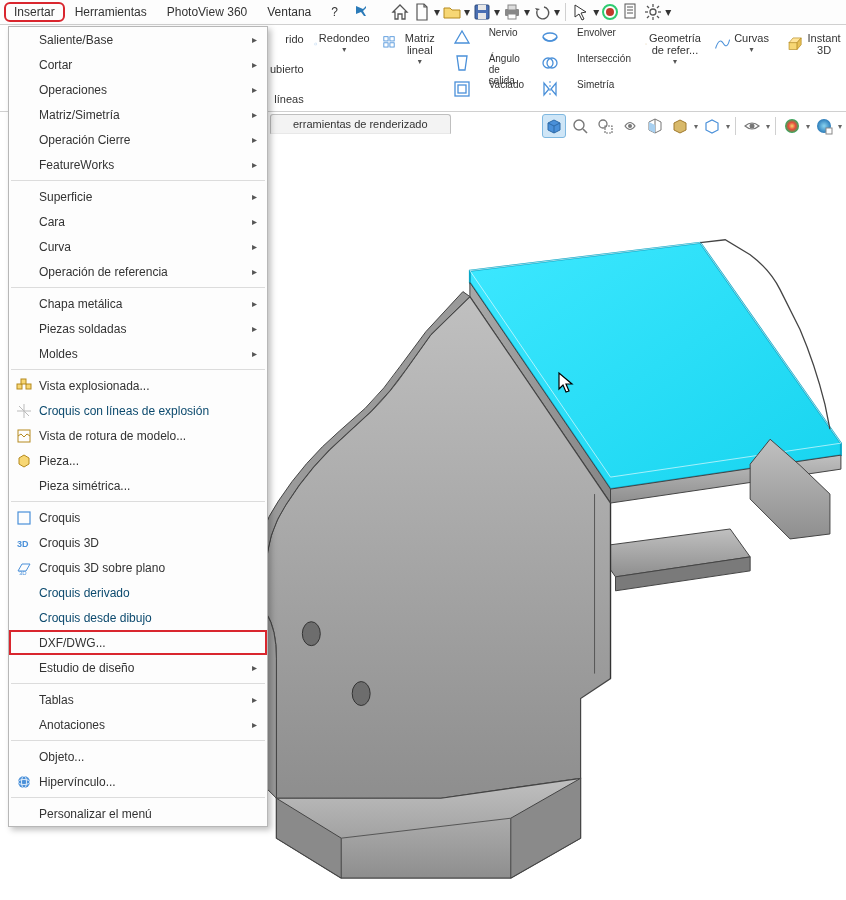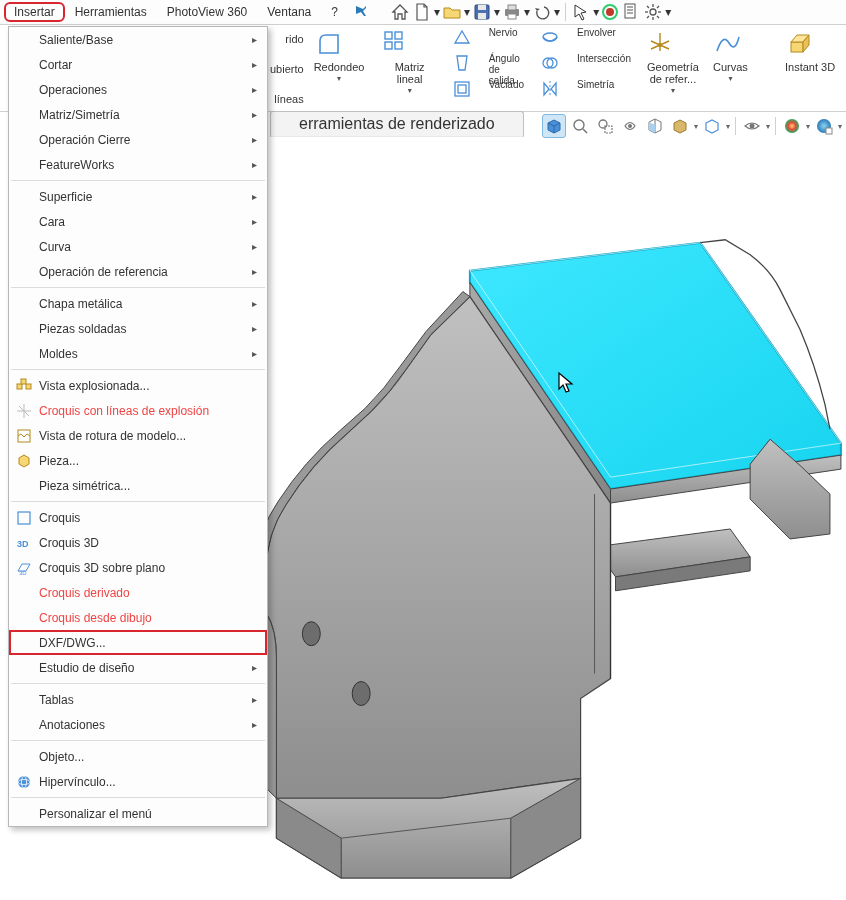--- a/index.html
+++ b/index.html
@@ -6,41 +6,41 @@
 .menubar{display:flex;align-items:center;height:24px;border-bottom:1px solid #d0d0d0;padding:0 4px;background:#fdfdfd}
 .menubar .mitem{padding:3px 10px;cursor:default}
 .menubar .mitem.sel{border:2px solid #d9262e;border-radius:6px;padding:1px 8px}
 .menubar .pin{margin-left:6px;color:#2b7bb9}
 .menubar .spacer{width:18px}
 .qt{display:flex;align-items:center;gap:2px;margin-left:4px}
 .qt svg{display:block}
 .qt .sep{width:1px;height:18px;background:#d0d0d0;margin:0 3px}
 .ribbon{display:flex;align-items:flex-start;height:86px;border-bottom:1px solid #d0d0d0;background:#fff;padding-left:270px;position:relative}
 .ribbon .grp{display:flex;flex-direction:column;align-items:center;padding:4px 6px 0 6px;height:82px}
-.ribbon .big{display:flex;flex-direction:column;align-items:flex-start;width:56px;font-size:11px;line-height:12px;text-align:center;gap:2px}
+.ribbon .big{display:flex;flex-direction:row;align-items:center;width:56px;font-size:11px;line-height:12px;text-align:center;gap:2px}
 .ribbon .big .cap{height:24px;display:flex;flex-direction:column;justify-content:flex-start}
 .ribbon .tri{font-size:8px;color:#555}
 .ribbon .vsep{width:1px;background:#d8d8d8;height:78px;margin:4px 2px 0 2px}
 .ribbon .col{display:flex;flex-direction:column;gap:2px;padding-top:2px}
 .ribbon .small{display:flex;align-items:flex-start;gap:17px;font-size:10px;height:24px;padding:0 4px}
 .ribbon .small svg{flex:0 0 auto}
 .ribbon .hidden-col{display:flex;flex-direction:column;gap:6px;padding-top:2px;width:46px;align-items:flex-end;font-size:11px}
 .ribbon .hidden-col div{height:24px;display:flex;align-items:center}
 .tabrow{position:absolute;left:270px;top:112px;display:flex;align-items:center;height:24px}
-.tab{border:1px solid #bfbfbf;border-bottom:1px solid #e8e8e8;background:#f3f3f3;padding:3px 28px;font-size:16px;border-radius:3px 3px 0 0}
+.tab{border:1px solid #bfbfbf;border-bottom:1px solid #e8e8e8;background:#f3f3f3;padding:3px 22px;font-size:11px;border-radius:3px 3px 0 0}
 .viewbar{position:absolute;right:4px;top:114px;display:flex;align-items:center;gap:3px}
 .viewbar .vb{width:22px;height:22px;display:flex;align-items:center;justify-content:center}
 .viewbar .vb.sel{background:#cfe6f7;border:1px solid #7fb8e0;border-radius:3px}
 .viewbar .sep{width:1px;height:18px;background:#d0d0d0;margin:0 2px}
 .dropdown{position:absolute;left:8px;top:26px;width:258px;background:#fdfdfd;border:1px solid #b7b7b7;box-shadow:3px 3px 6px rgba(0,0,0,.25);z-index:20}
 .dropdown .row{display:flex;align-items:center;height:25px;padding:0 8px 0 30px;font-size:12px;position:relative;cursor:default}
 .dropdown .row .arrow{position:absolute;right:10px;font-size:10px;color:#555}
 .dropdown .row .ico{position:absolute;left:6px;width:18px;height:18px;display:flex;align-items:center;justify-content:center}
 .dropdown .divider{height:1px;background:#dcdcdc;margin:3px 2px}
-.dropdown .row.dis{color:#ef4444}
+.dropdown .row.dis{color:#0c4a6e}
 .dropdown .row.hl{outline:2px solid #d9262e;outline-offset:-2px}
 .viewport{position:absolute;left:12px;top:140px;right:2px;bottom:2px;background:#fff}
 .viewport svg{width:100%;height:100%}
 .left-rail{position:absolute;left:0;top:140px;width:10px;height:30px;border-right:1px solid #c9c9c9}
 .cursor{position:absolute;left:557px;top:371px;pointer-events:none}
 </style>
 </head>
 <body>
 
 <div class="menubar">

